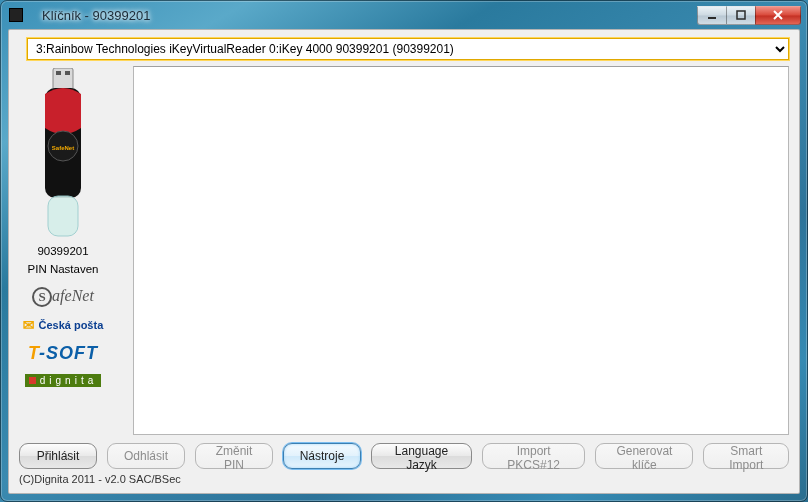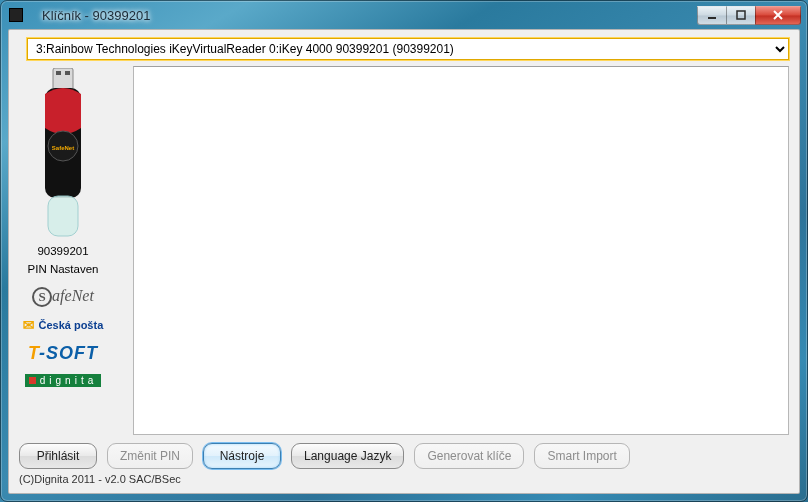--- a/index.html
+++ b/index.html
@@ -102,21 +102,21 @@
   .sidebar-label { text-align: center; font-size: 11.5px; line-height: 1.25; }
   .logo { width: 82px; display: flex; justify-content: center; margin-top: 6px; }
   .logo-safenet { font-family: Georgia, serif; font-size: 16px; font-style: italic; color: #555; }
   .logo-safenet .s { display:inline-block; border:2px solid #555; border-radius:50%; width:20px; height:20px; line-height:16px; text-align:center; font-style:normal; font-weight:bold; font-size:13px; }
   .logo-cp { font-size: 11px; font-weight: bold; color: #0b3f91; display:flex; align-items:center; gap:4px; }
   .logo-cp .horn { color:#f2a900; font-size:14px; }
   .logo-tsoft { font-weight: 900; font-style: italic; letter-spacing: 1px; font-size: 18px; }
   .logo-tsoft .t { color:#f59f00; }
   .logo-tsoft .soft { color:#0b5fa8; }
   .logo-dignita {
-    background:#15803d; color:#fff; font-size:10px; letter-spacing:4px;
+    background:#4d7c0f; color:#fff; font-size:10px; letter-spacing:4px;
     padding:1px 4px; display:flex; align-items:center; gap:4px;
   }
   .logo-dignita .sq { width:7px; height:7px; background:#d63a2b; display:inline-block; }
 
   .content-pane {
     flex:1;
     background:#fff;
     border:1px solid #b7b7b7;
     border-top-color:#a0a0a0;
   }
@@ -224,22 +224,24 @@
               <span>dignita</span>
             </span>
         </div>
       </div>
 
       <div class="content-pane"></div>
     </div>
 
     <div class="button-row">
       <button class="btn">Přihlásit</button>
+      <button class="btn" disabled="">Odhlásit</button>
       <button class="btn" disabled="">Změnit PIN</button>
       <button class="btn focused">Nástroje</button>
       <button class="btn">Language Jazyk</button>
+      <button class="btn" disabled="">Import PKCS#12</button>
       <button class="btn" disabled="">Generovat klíče</button>
       <button class="btn" disabled="">Smart Import</button>
     </div>
 
     <div class="status">(C)Dignita 2011 - v2.0 SAC/BSec</div>
   </div>
 </div>
 
 </body></html>

